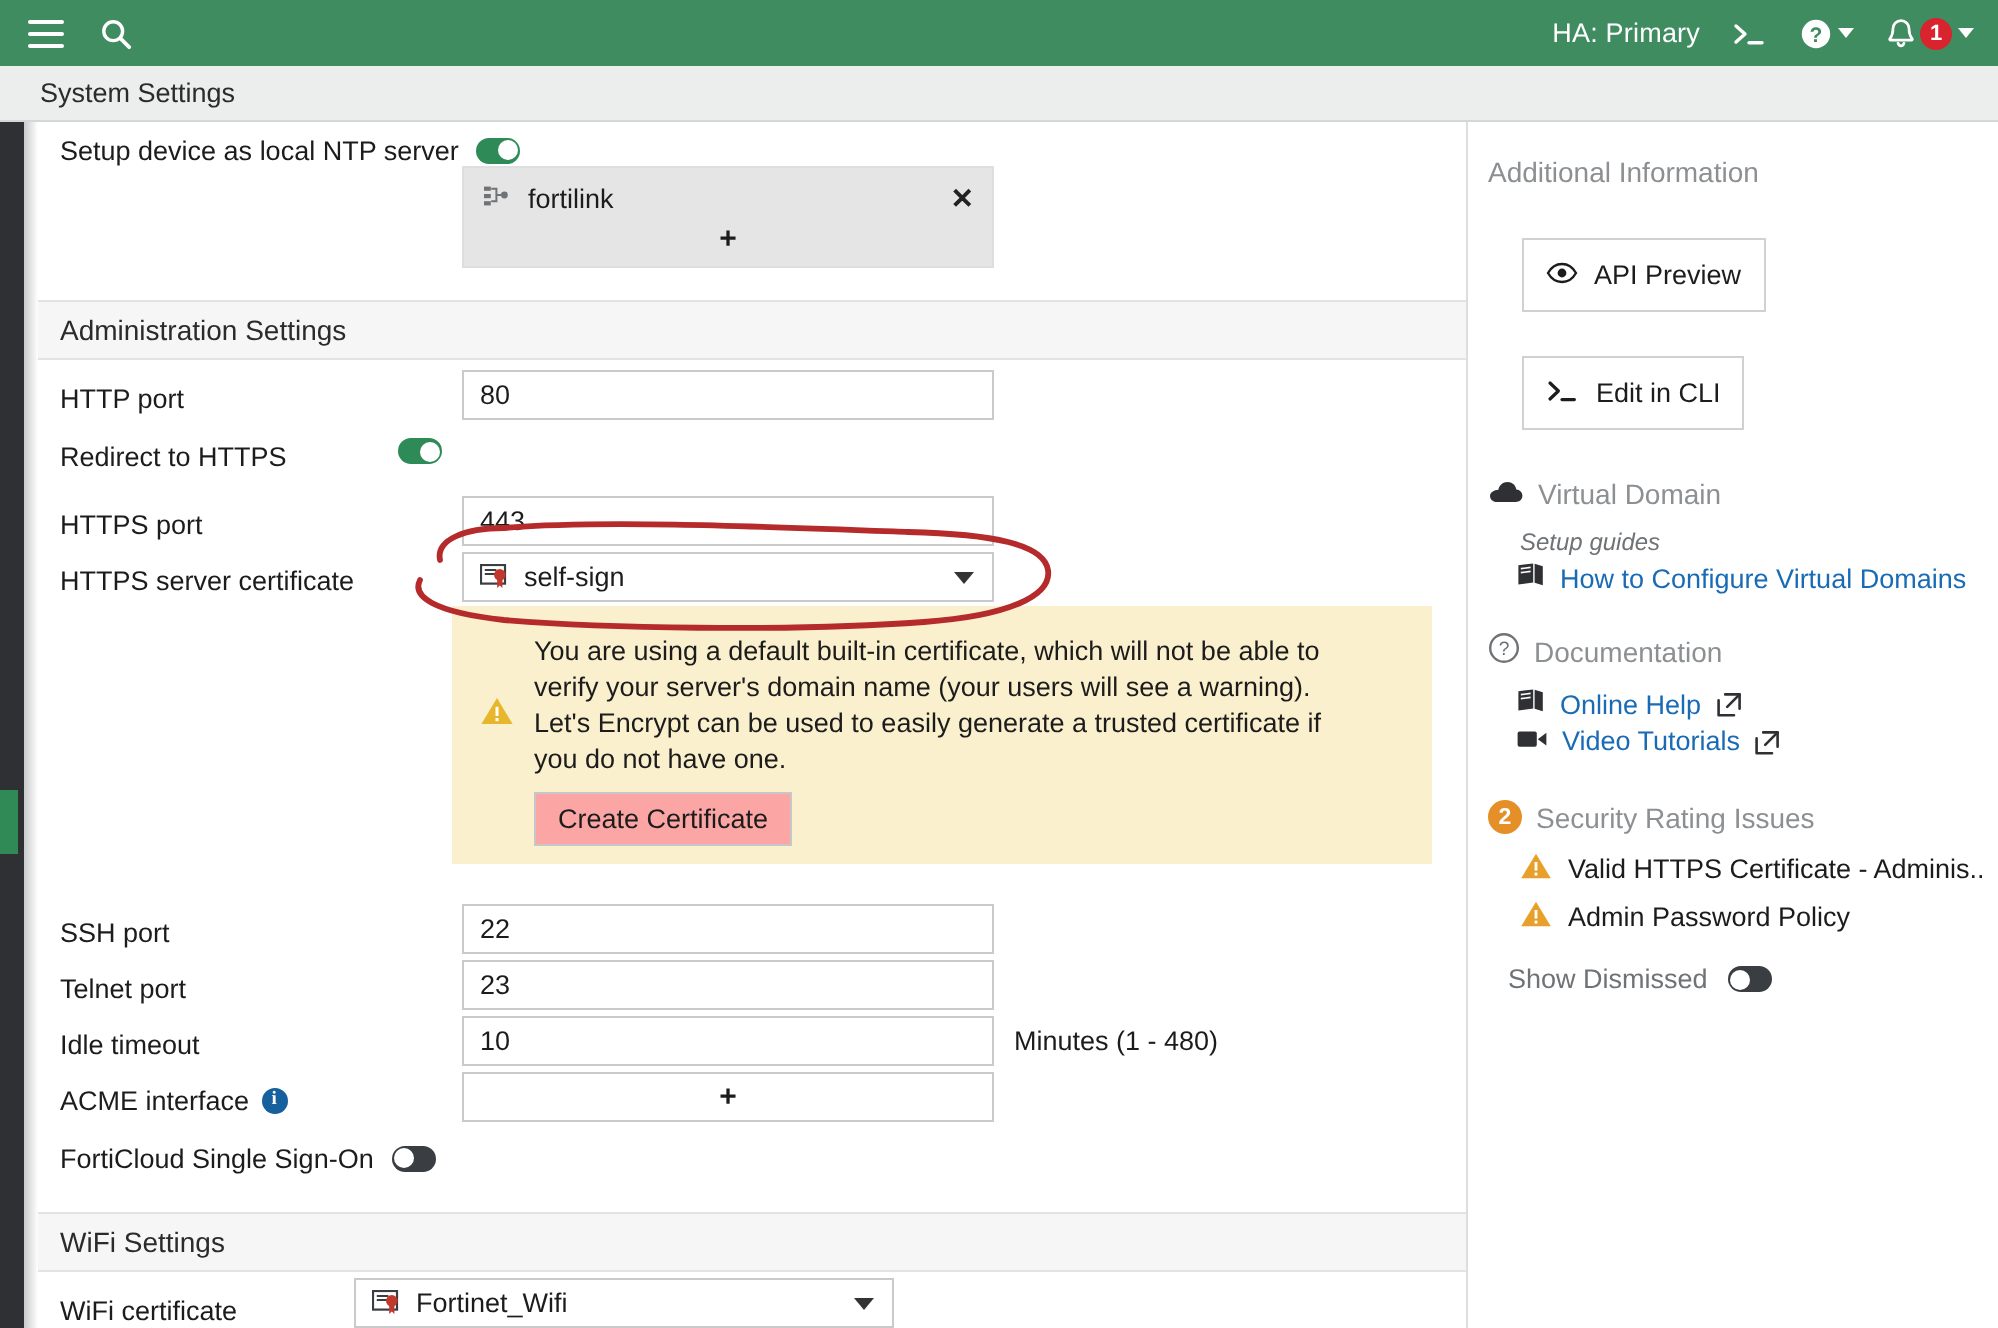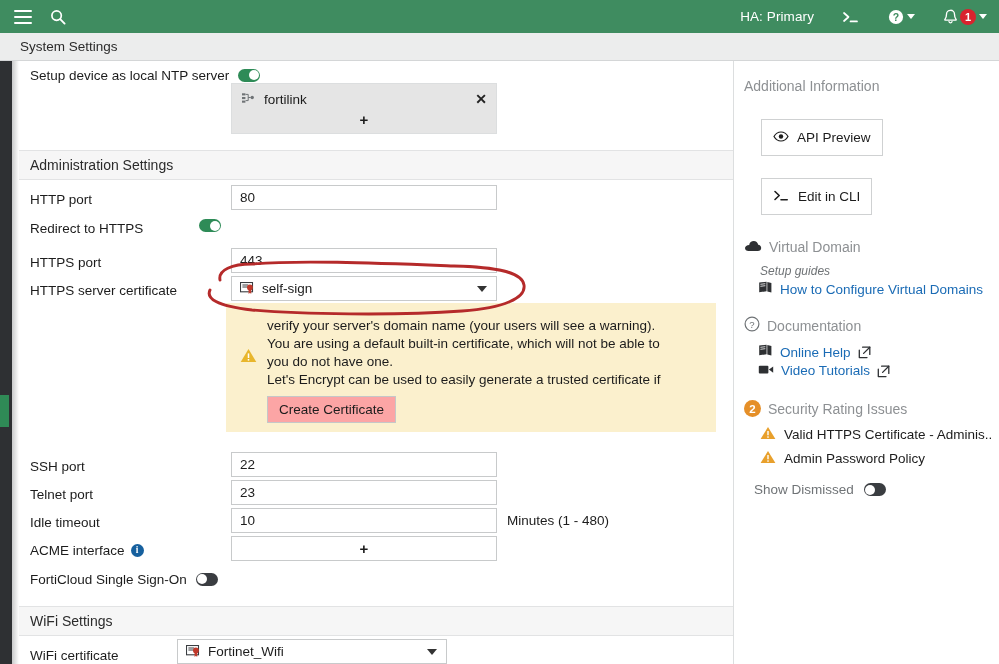--- a/index.html
+++ b/index.html
@@ -26,21 +26,21 @@
     cursor: pointer;
   }
   .hamburger { width: 18px; height: 14px; display: inline-flex; flex-direction: column; justify-content: space-between; }
   .hamburger i { display: block; height: 2px; background: #ffffff; border-radius: 1px; }
   .hamburger i:nth-child(1) { width: 18px; }
   .hamburger i:nth-child(2) { width: 18px; }
   .hamburger i:nth-child(3) { width: 18px; }
 
   .topbar-right {
     margin-left: auto; display: flex; align-items: center;
-    gap: 28px; padding-right: 12px; color: #ffffff; font-size: 13px;
+    gap: 16px; padding-right: 12px; color: #ffffff; font-size: 13px;
   }
   .ha-label { font-size: 13.5px; letter-spacing: .1px; }
   .caret-down {
     display: inline-block; width: 0; height: 0; margin-left: 3px;
     border-left: 4px solid transparent; border-right: 4px solid transparent;
     border-top: 5px solid #ffffff; vertical-align: middle;
   }
   .badge-count {
     display: inline-flex; align-items: center; justify-content: center;
     min-width: 16px; height: 16px; border-radius: 8px;
@@ -358,24 +358,24 @@
 
     <div class="warnpanel">
       <span class="warn-tri">
         <svg width="17" height="15" viewBox="0 0 17 15">
           <path d="M8.5 1 L16.3 14 L0.7 14 Z" fill="#e8b62c"></path>
           <rect x="7.75" y="5.4" width="1.5" height="4.6" fill="#ffffff"></rect>
           <rect x="7.75" y="11" width="1.5" height="1.6" fill="#ffffff"></rect>
         </svg>
       </span>
       <div>
+        <div class="warn-text">You are using a default built-in certificate, which will not be able to</div>
         <div class="warn-text">verify your server's domain name (your users will see a warning).</div>
-        <div class="warn-text">You are using a default built-in certificate, which will not be able to</div>
+        <div class="warn-text">Let's Encrypt can be used to easily generate a trusted certificate if</div>
         <div class="warn-text">you do not have one.</div>
-        <div class="warn-text">Let's Encrypt can be used to easily generate a trusted certificate if</div>
         <div class="btn-plain">Create Certificate</div>
       </div>
     </div>
 
     <div class="row" style="position:absolute; left:0; top:391px; height:26px;">
       <span class="row-label">SSH port</span>
     </div>
     <div class="txtbox" style="position:absolute; left:212px; top:391px;">
       <span>22</span>
     </div>

